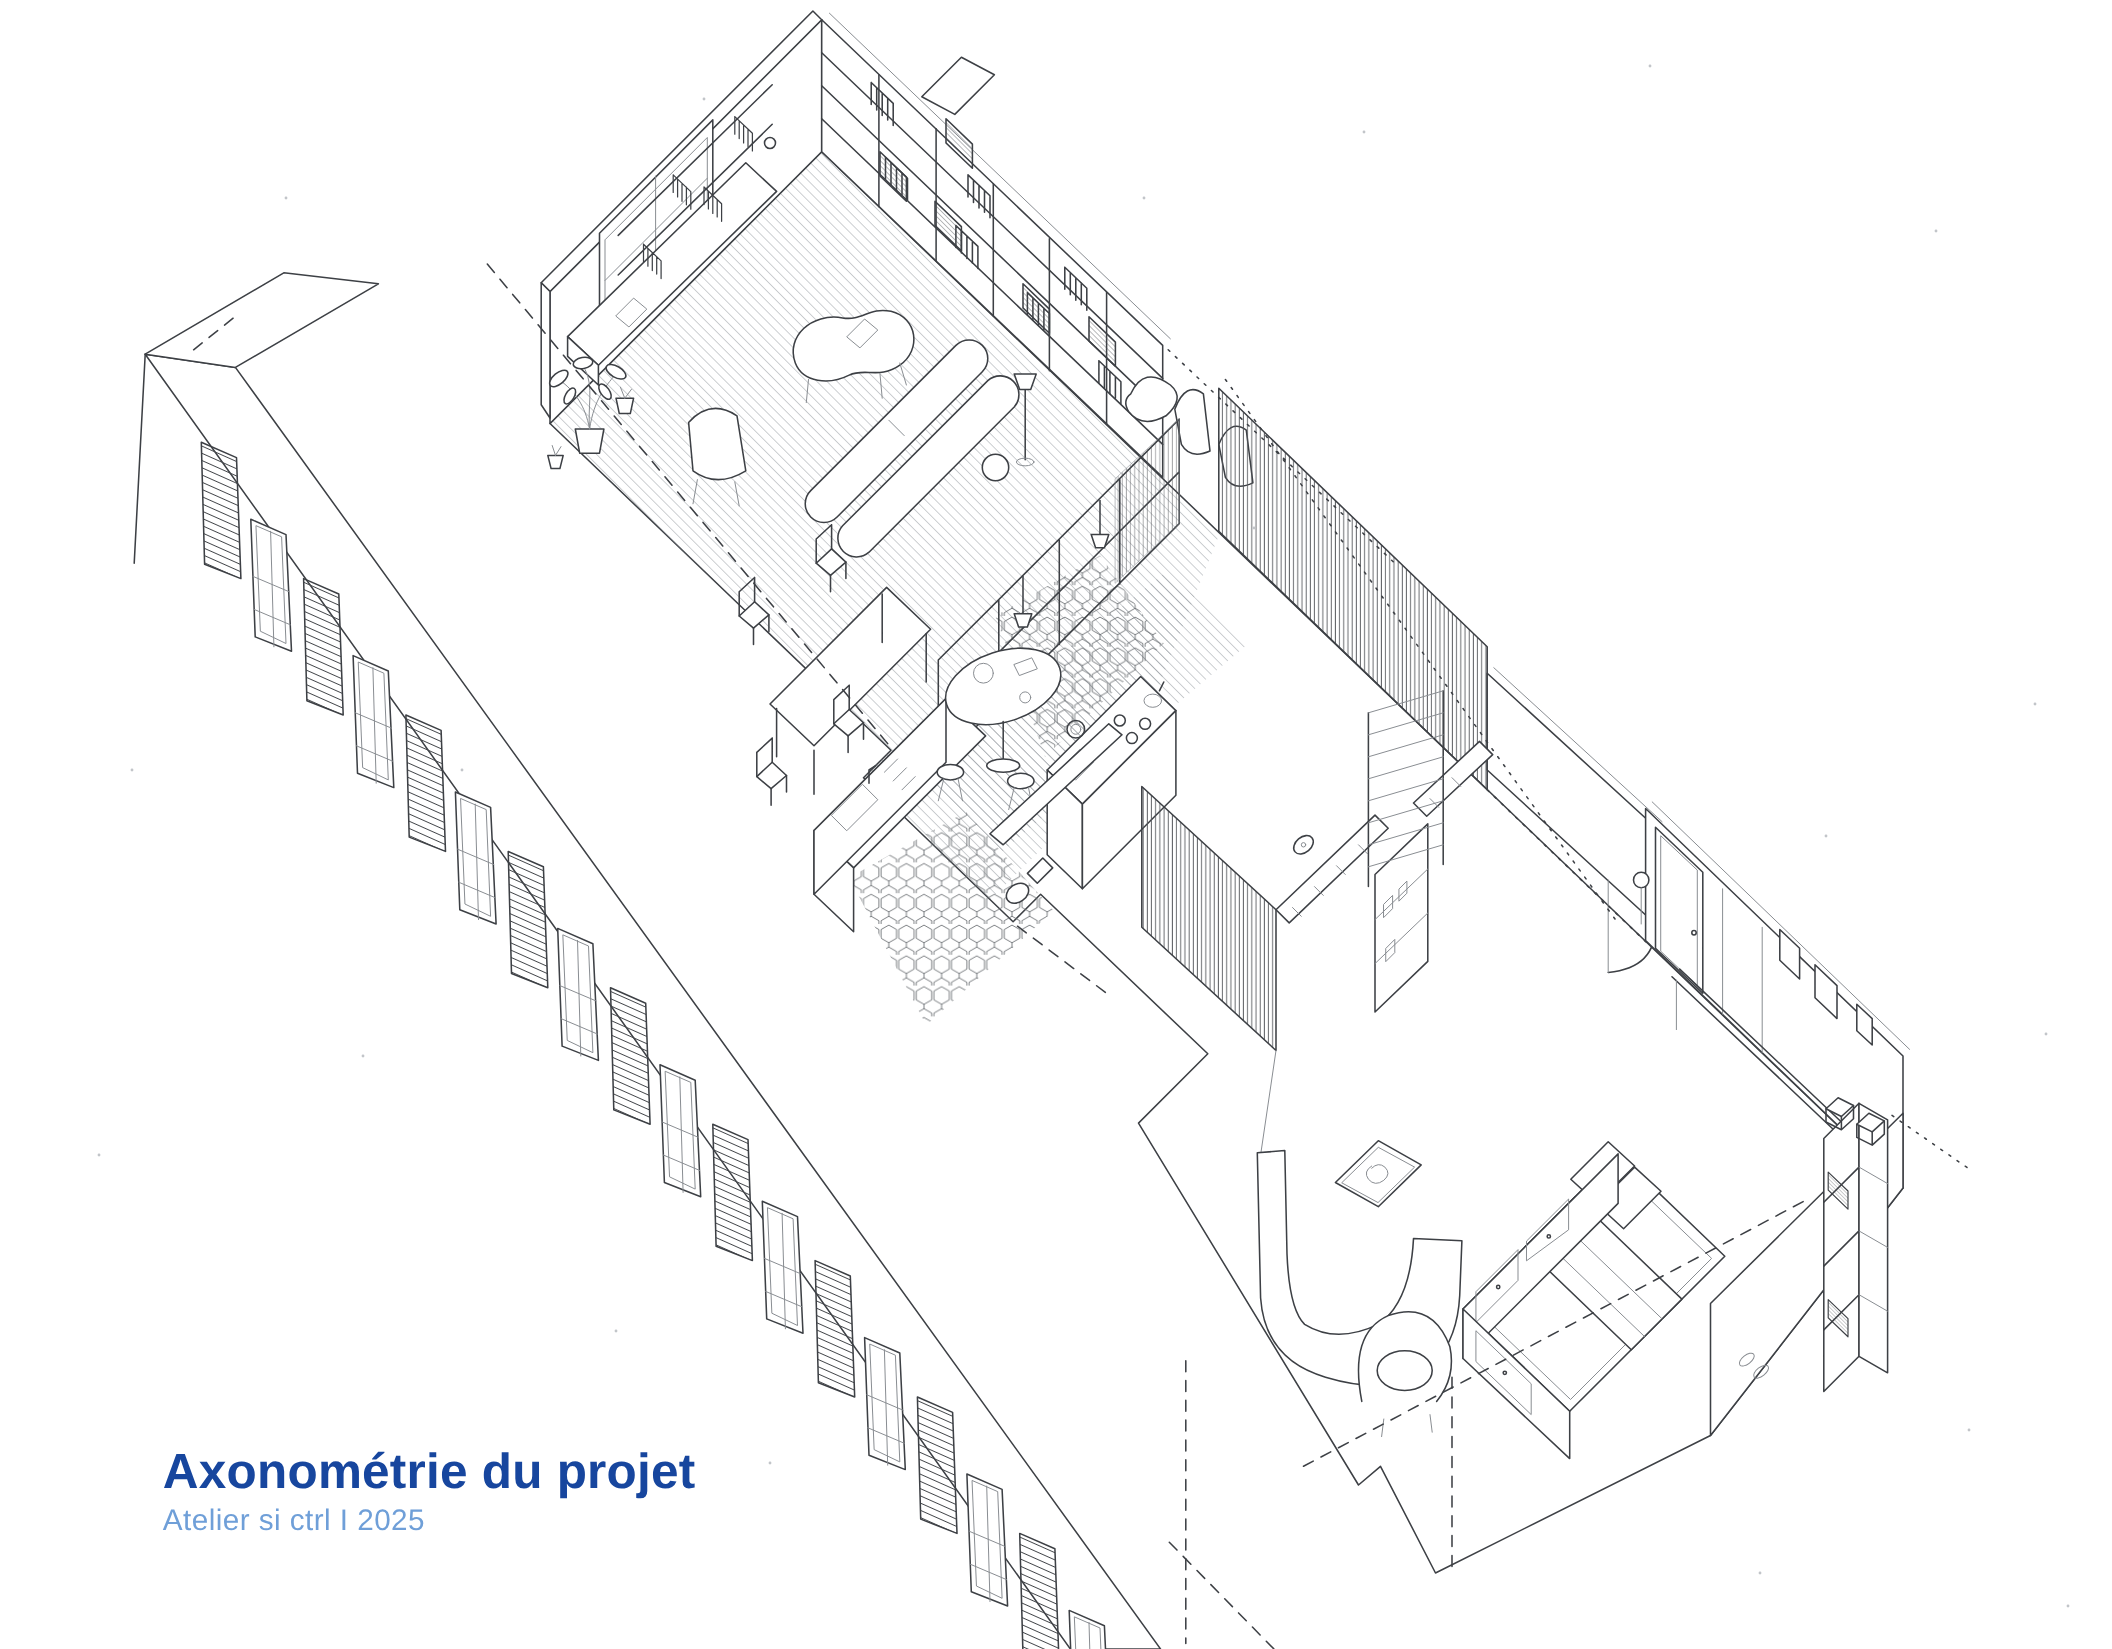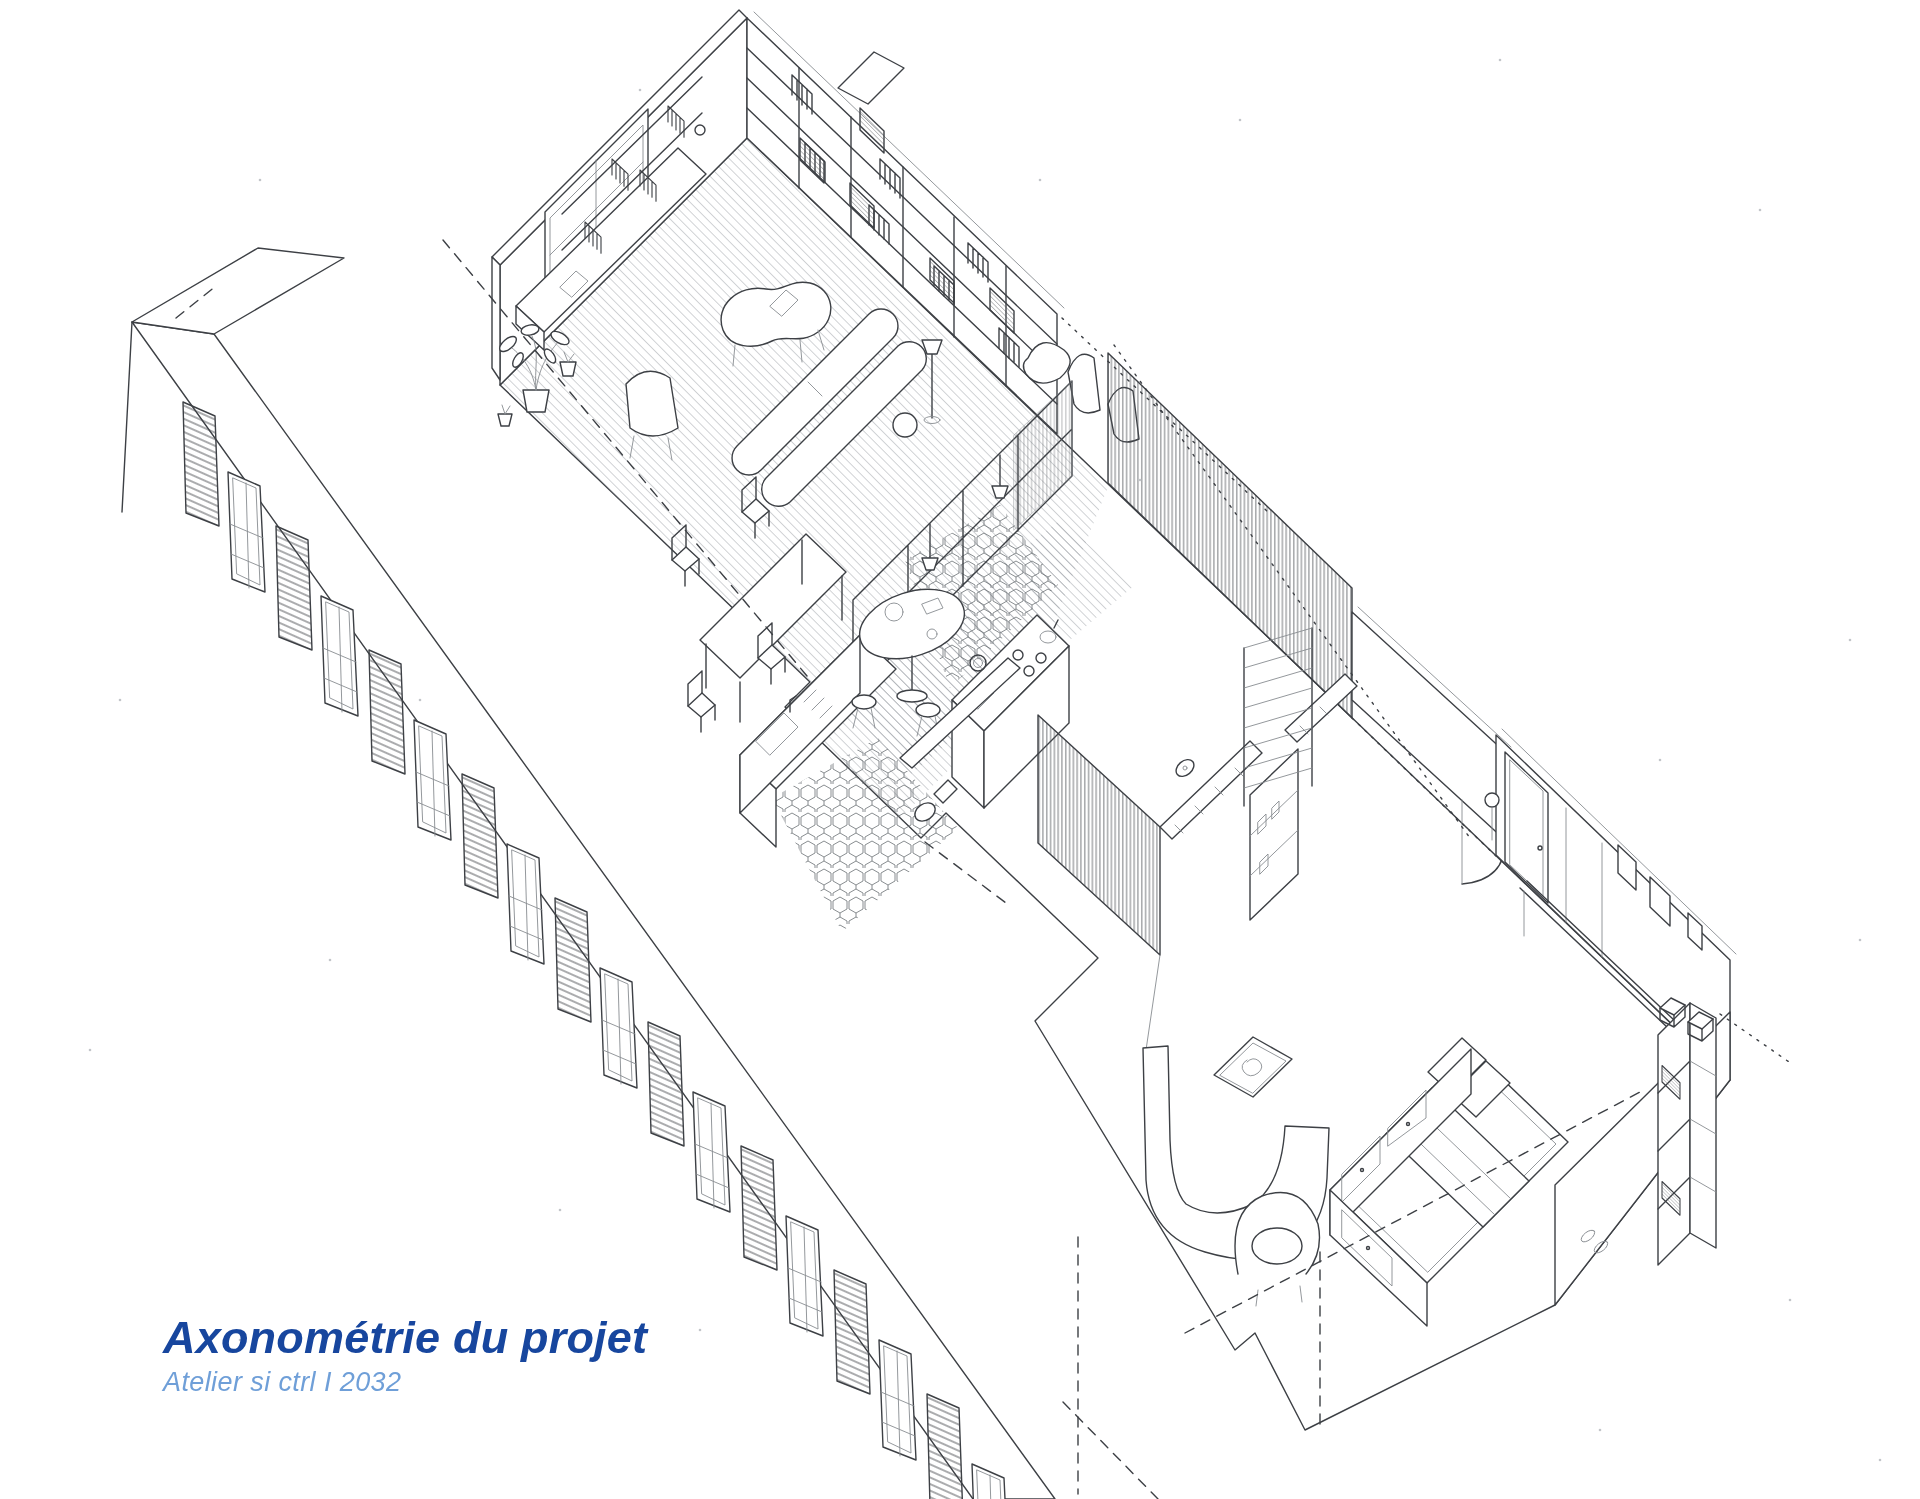--- a/index.html
+++ b/index.html
@@ -8,21 +8,21 @@
   }
   html,body{margin:0;padding:0;background:var(--c-paper);}
   .stage{position:relative;width:1920px;height:1499px;background:var(--c-paper);
          font-family:"Liberation Sans",sans-serif;overflow:hidden;}
   svg{position:absolute;inset:0;}
   .ln {fill:none;stroke:var(--c-ink);stroke-width:1.4;stroke-linecap:round;stroke-linejoin:round;}
   .lnf{fill:#fff;stroke:var(--c-ink);stroke-width:1.4;stroke-linecap:round;stroke-linejoin:round;}
   .lt {fill:none;stroke:var(--c-ink_light);stroke-width:.9;stroke-linecap:round;}
   .dash{stroke-dasharray:10 8;}
   .dot{stroke-dasharray:2 7;}
-  .titleblock{position:absolute;left:163px;top:1312px;font-style:italic;}
+  .titleblock{position:absolute;left:148px;top:1312px;}
   .titleblock h1{margin:0;font-size:45px;font-weight:700;letter-spacing:.2px;color:var(--c-title);}
   .titleblock .sub{margin-top:3px;font-size:27px;font-weight:400;letter-spacing:.4px;color:var(--c-subtitle);}
 </style>
 </head>
 <body>
 
 <div class="stage">
 <svg viewBox="0 0 1920 1499" aria-label="axonometric drawing">
   <defs>
     <pattern id="woodHatch" width="6.5" height="6.5" patternUnits="userSpaceOnUse" patternTransform="rotate(-45)">
@@ -356,15 +356,15 @@
           <circle cx="1660" cy="760" r="1.3"></circle>
           <circle cx="240" cy="1340" r="1.3"></circle>
       <circle cx="1040" cy="180" r="1.3"></circle>
           <circle cx="1880" cy="1460" r="1.3"></circle>
     </g>
   </g>
 </svg>
 
 <div class="titleblock">
   <h1>Axonométrie du projet</h1>
-  <div class="sub">Atelier si ctrl I 2032</div>
+  <div class="sub">Atelier si ctrl I 2025</div>
 </div>
 </div>
 
 </body></html>

